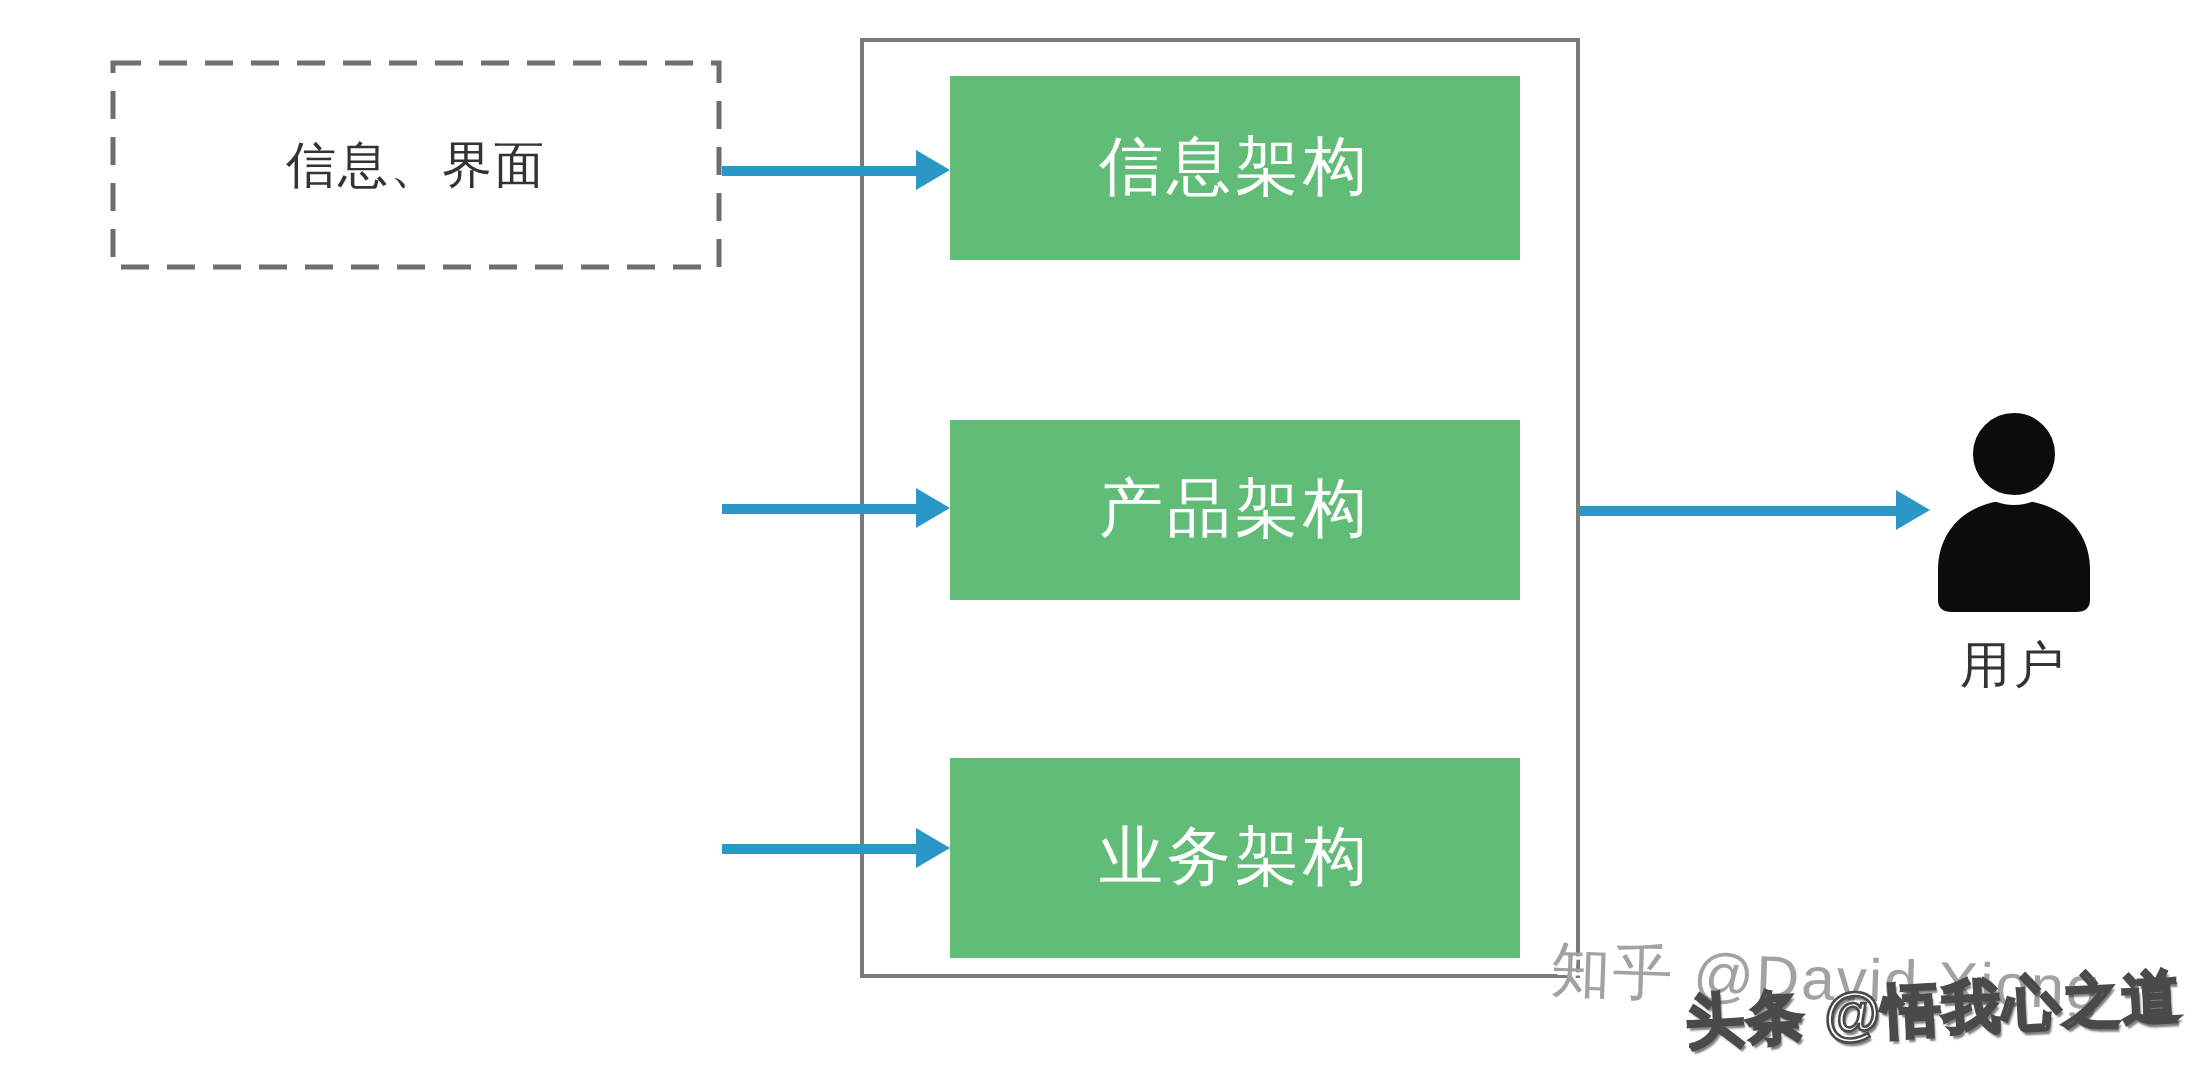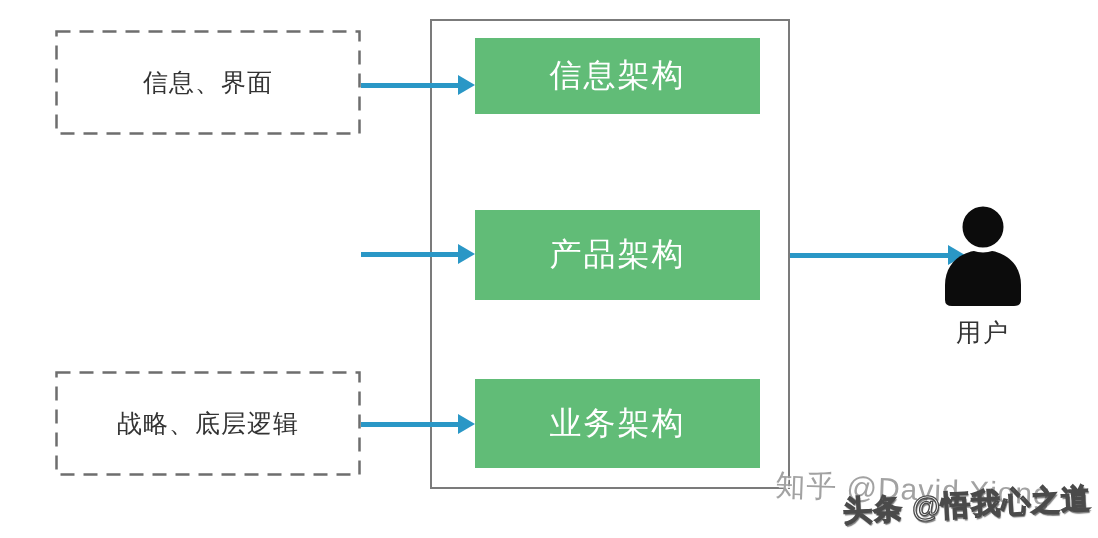--- a/index.html
+++ b/index.html
@@ -57,33 +57,33 @@
     height: 470px;
     border: 2px solid #7b7b7b;
     background: #ffffff;
   }
 
   
   .green-box {
     position: absolute;
     left: 475px;
     width: 285px;
-    height: 76px;
+    height: 92px;
     background: var(--green);
     display: flex;
     align-items: center;
     justify-content: center;
     font-size: 32px;
     font-weight: 500;
     color: #ffffff;
     letter-spacing: 2px;
   }
   .green-1 { top: 38px; }
   .green-2 { top: 210px; height: 90px; }
-  .green-3 { top: 379px; height: 89px; }
+  .green-3 { top: 379px; height: 100px; }
 
   
   .arrow {
     position: absolute;
     height: 20px;
     display: flex;
     align-items: center;
   }
   .arrow .arrow-line {
     flex: 1;
@@ -98,21 +98,21 @@
     border-left: 17px solid var(--arrow);
   }
   .arrow-1 { left: 361px; top: 75px;  width: 114px; }
   .arrow-2 { left: 361px; top: 244px; width: 114px; }
   .arrow-3 { left: 361px; top: 414px; width: 114px; }
   .arrow-4 { left: 790px; top: 245px; width: 175px; }
 
   
   .user-figure {
     position: absolute;
-    left: 936px;
+    left: 960px;
     top: 203px;
     width: 94px;
     text-align: center;
   }
   .user-figure svg { display: block; margin: 0 auto; }
   .user-label {
     margin-top: 9px;
     font-size: 25px;
     font-weight: 500;
     color: var(--text_dark);
@@ -154,26 +154,20 @@
 <div class="canvas">
 
   <div class="dashed-box box-1">
     <svg class="dash-rect" viewBox="0 0 306 105" preserveAspectRatio="none">
       <rect x="1.5" y="1.5" width="303" height="102" fill="none" stroke="#6e6e6e" stroke-width="2.5" stroke-dasharray="14 9"></rect>
     </svg>
     <span class="label">信息、界面</span>
   </div>
 
 
-  <div class="dashed-box box-3">
-    <svg class="dash-rect" viewBox="0 0 306 105" preserveAspectRatio="none">
-      <rect x="1.5" y="1.5" width="303" height="102" fill="none" stroke="#6e6e6e" stroke-width="2.5" stroke-dasharray="14 9"></rect>
-    </svg>
-    <span class="label">战略、底层逻辑</span>
-  </div>
 
   <div class="arch-container"></div>
 
   <div class="green-box green-1">
     <span>信息架构</span>
   </div>
   <div class="green-box green-2">
     <span>产品架构</span>
   </div>
   <div class="green-box green-3">

